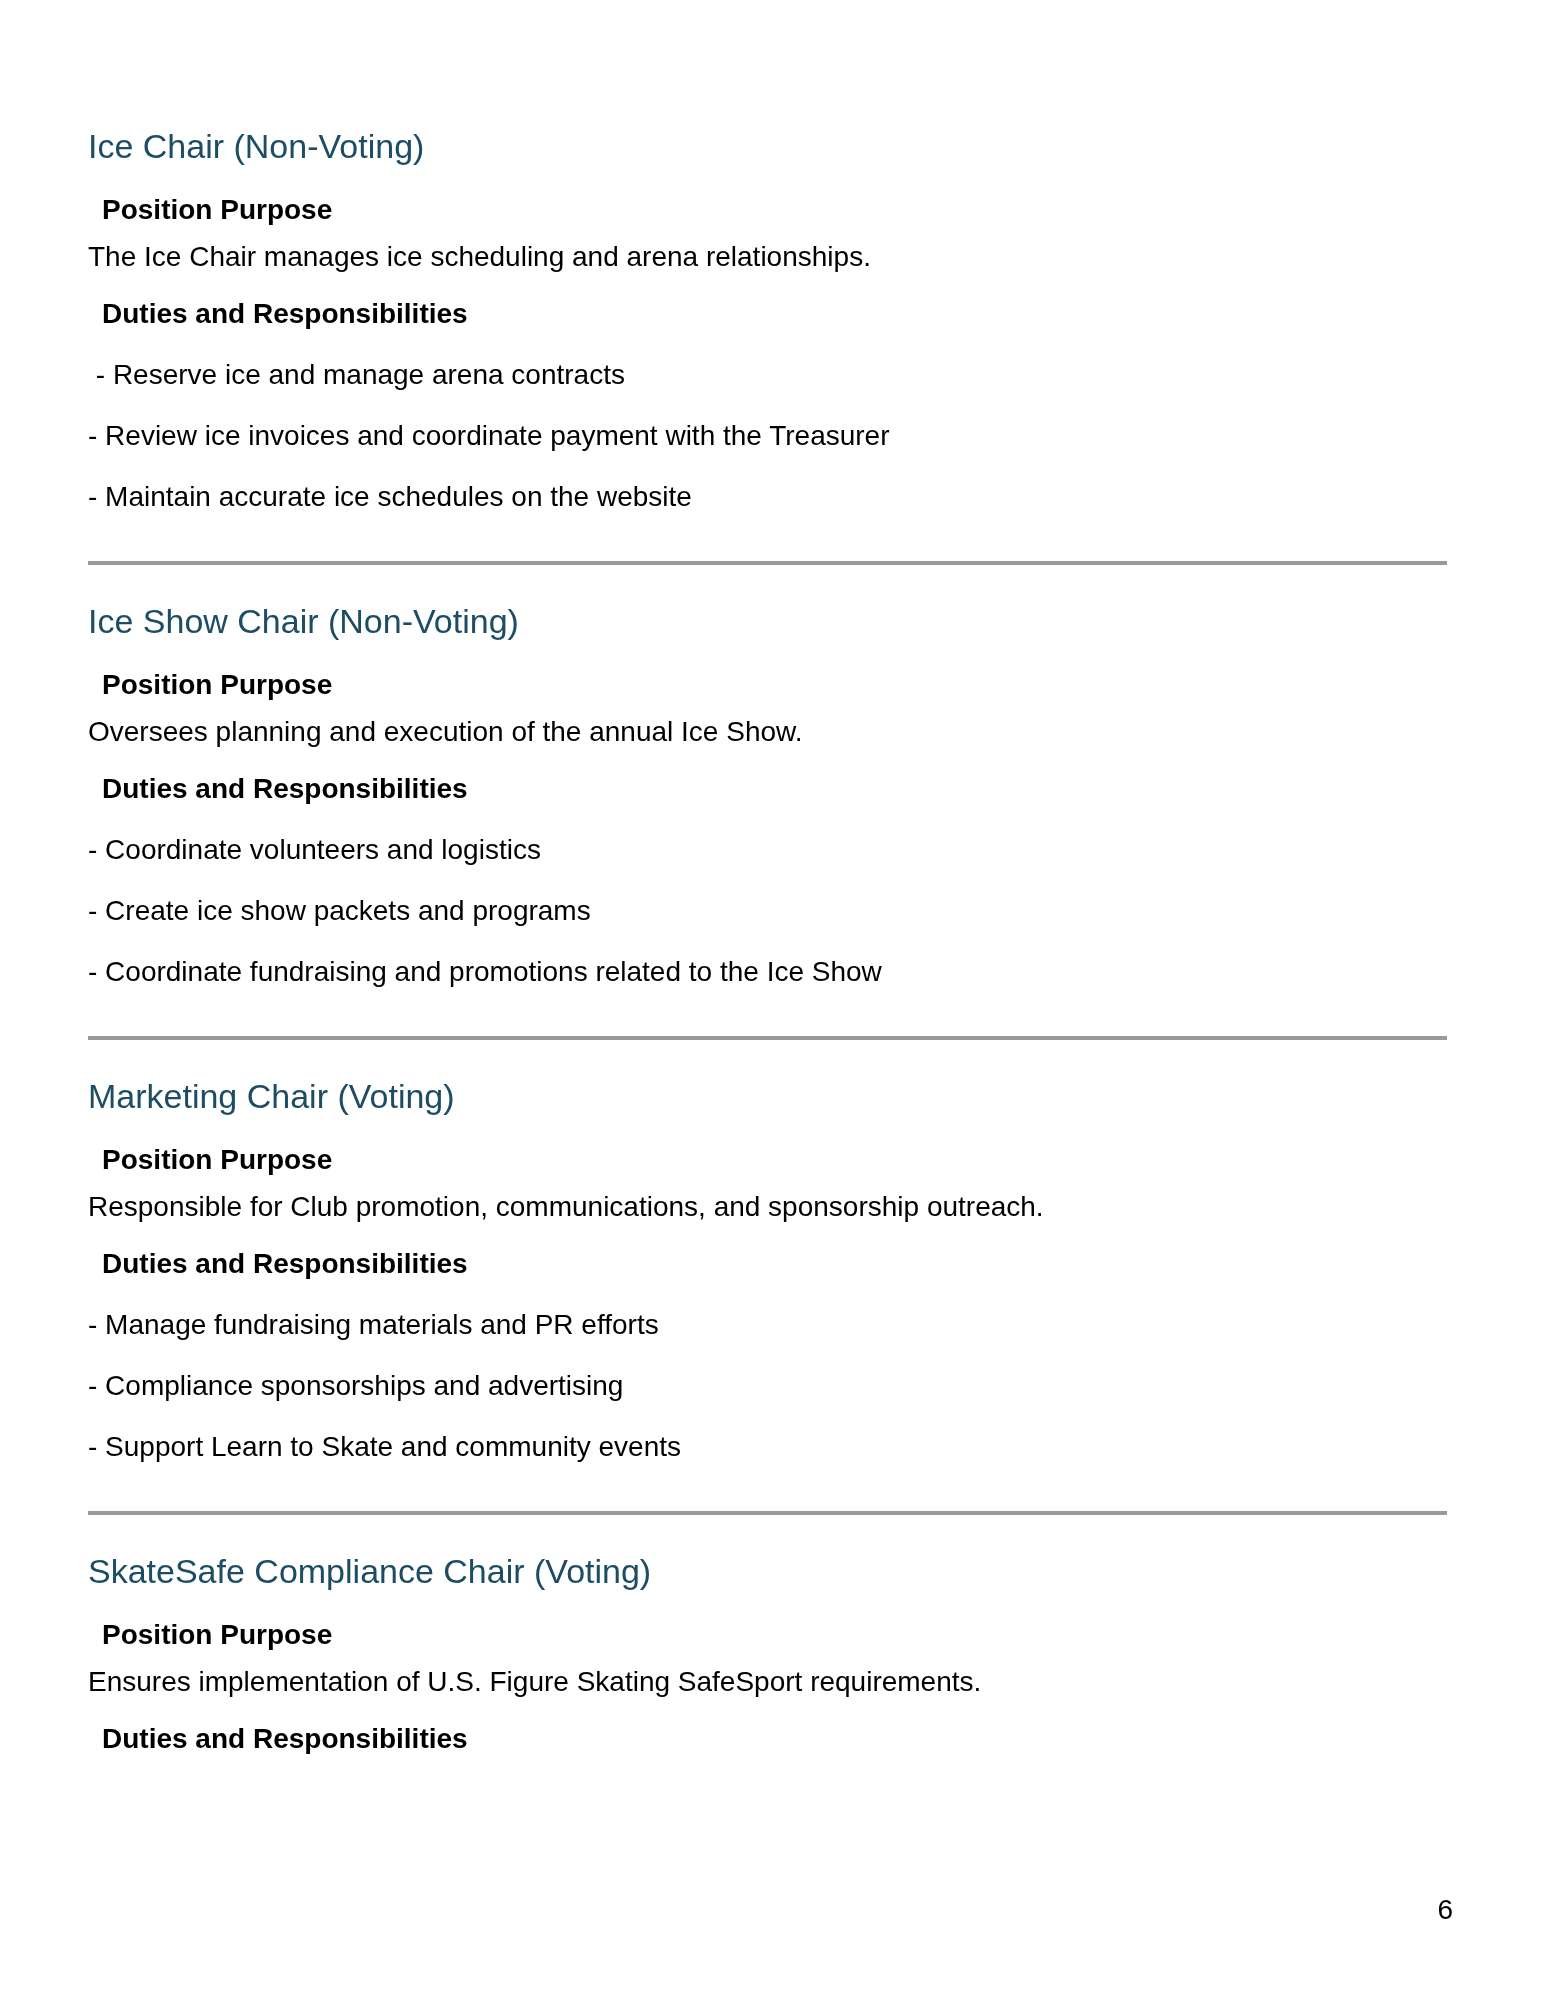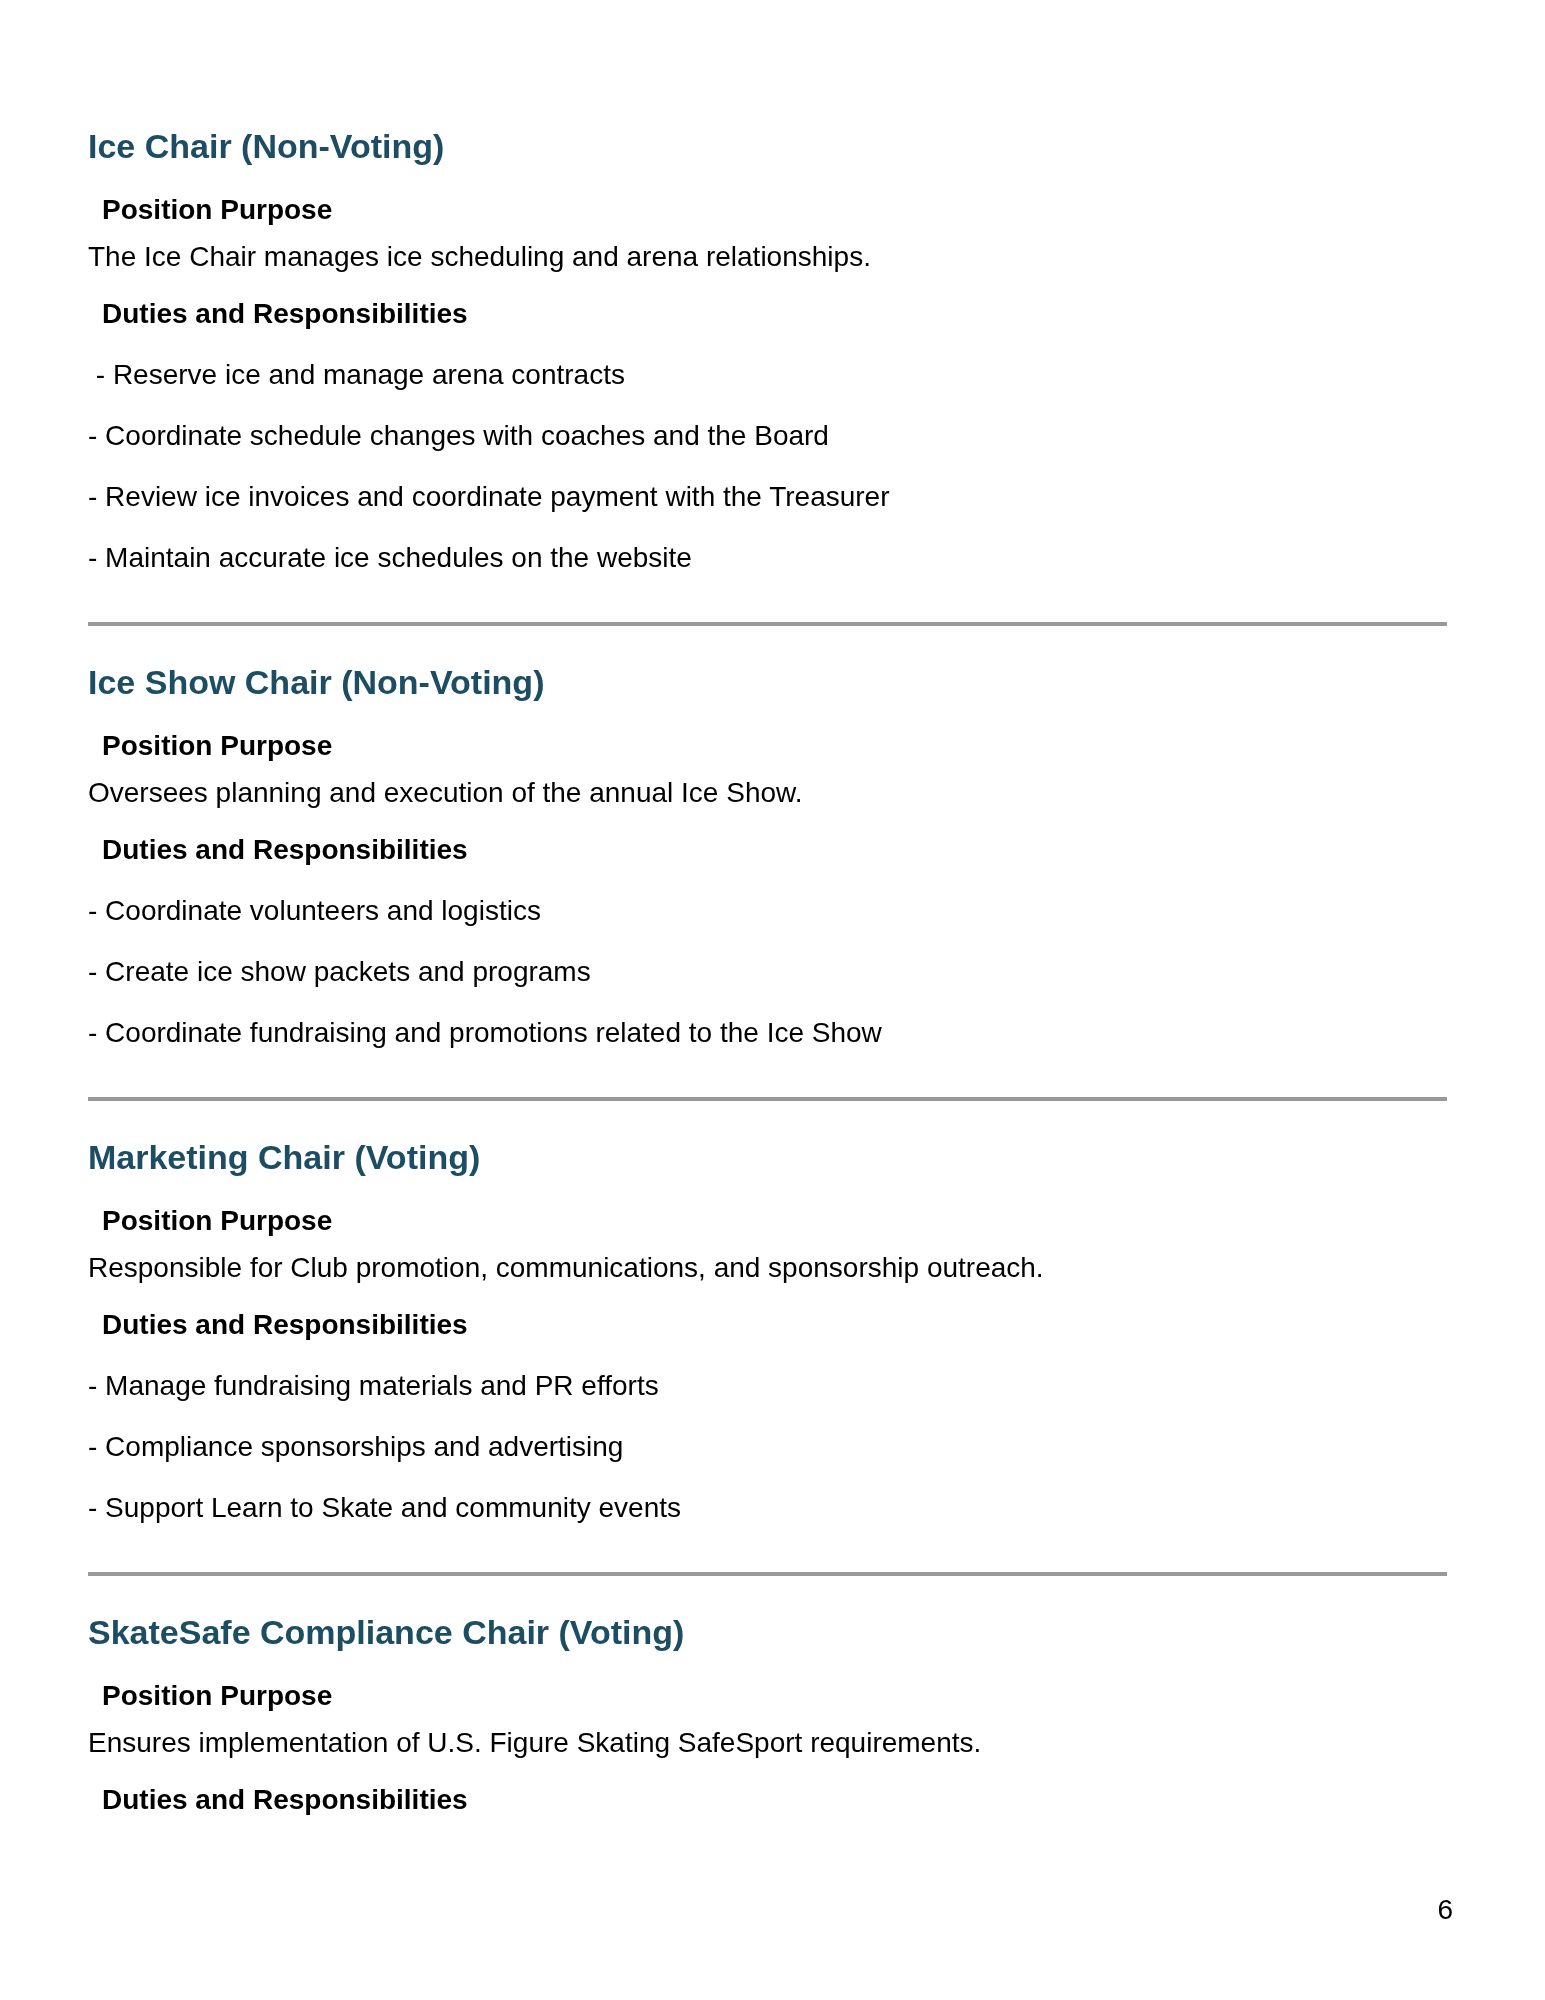--- a/index.html
+++ b/index.html
@@ -18,21 +18,21 @@
   .page {
     box-sizing: border-box;
     width: 1545px;
     height: 2000px;
     padding: 126px 98px 0 88px;
     position: relative;
   }
   .section-heading {
     font-size: 34px;
     line-height: 40px;
-    font-weight: 700;
+    font-weight: 400;
     color: #1c4d63;
     margin: 0 0 27px 0;
   }
   .purpose-label, .duties-label {
     font-size: 28px;
     line-height: 33px;
     font-weight: 700;
     color: #000000;
     margin: 14px;
   }
@@ -70,21 +70,20 @@
 
 <div class="page">
   <div class="sections">
   <section class="position-section">
     <h2 class="section-heading">Ice Chair (Non-Voting)</h2>
     <p class="purpose-label">Position Purpose</p>
     <p class="purpose-text">The Ice Chair manages ice scheduling and arena relationships.</p>
     <p class="duties-label">Duties and Responsibilities</p>
     <div class="duties-list">
           <div class="duty-line"> - Reserve ice and manage arena contracts</div>
-          <div class="duty-line">- Coordinate schedule changes with coaches and the Board</div>
           <div class="duty-line">- Review ice invoices and coordinate payment with the Treasurer</div>
           <div class="duty-line">- Maintain accurate ice schedules on the website</div>
         </div>
     <hr class="rule">
   </section>
 
   <section class="position-section">
     <h2 class="section-heading">Ice Show Chair (Non-Voting)</h2>
     <p class="purpose-label">Position Purpose</p>
     <p class="purpose-text">Oversees planning and execution of the annual Ice Show.</p>

